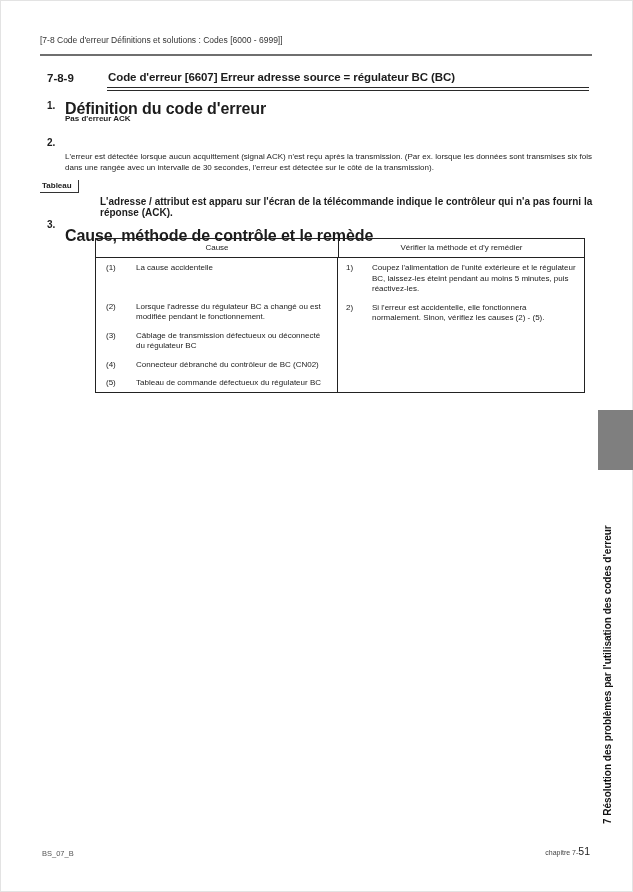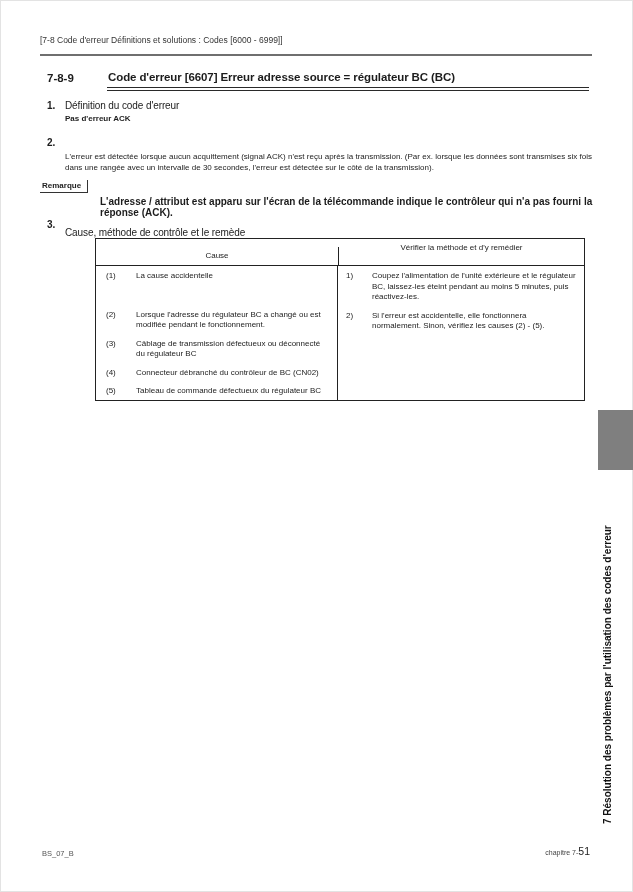--- a/index.html
+++ b/index.html
@@ -10,30 +10,30 @@
   }
   
   .breadcrumb{position:absolute;left:40px;top:35px;font-size:8.5px;color:#333;}
   .header-rule{position:absolute;left:40px;top:54px;width:552px;height:2px;background:#6f6f6f;}
   
   .title-num{position:absolute;left:47px;top:72px;font-size:11.5px;font-weight:bold;}
   .title-text{position:absolute;left:108px;top:71px;font-size:11.5px;font-weight:bold;letter-spacing:-0.1px;}
   .title-underline{position:absolute;left:107px;top:87px;width:482px;height:2px;border-top:1.5px solid #2a2a2a;border-bottom:1px solid #2a2a2a;}
   
   .sec-num{position:absolute;font-size:10px;font-weight:bold;}
-  .sec-head{position:absolute;font-size:10px;font-weight:normal;letter-spacing:-0.1px;}
+  .sec-head{position:absolute;font-size:16px;font-weight:bold;letter-spacing:-0.1px;}
   .sec1-body{position:absolute;left:65px;top:114px;font-size:8px;font-weight:bold;}
   .para{position:absolute;left:65px;top:152px;width:527px;font-size:8px;line-height:10.5px;text-align:justify;color:#222;}
   .note-tab{position:absolute;left:40px;top:180px;font-size:8px;font-weight:bold;padding:1px 6px 2px 2px;border-bottom:1.5px solid #333;border-right:1.5px solid #333;color:#222;}
   .note-text{position:absolute;left:100px;top:197px;width:500px;font-size:10px;font-weight:bold;line-height:10.5px;}
   
   .err-table{position:absolute;left:95px;top:238px;width:488px;border:1px solid #222;font-size:8px;line-height:10.5px;}
   .t-head{display:flex;border-bottom:1px solid #222;}
   .t-head .th{height:18px;display:flex;align-items:center;justify-content:center;font-size:8px;color:#222;}
-  .th.c1{width:242px;border-right:1px solid #222;margin-top:8px;}
+  .th.c1{width:242px;border-right:1px solid #222;}
   .th.c2{flex:1;}
   .t-body{display:flex;height:134px;}
   .td{box-sizing:border-box;}
   .td.c1{width:242px;border-right:1px solid #222;padding:5px 8px 0 10px;}
   .td.c2{flex:1;padding:5px 8px 0 8px;}
   .item{display:flex;margin-bottom:8px;}
   .item .n{flex:0 0 30px;}
   .td.c2 .item .n{flex:0 0 26px;}
   .item .t{flex:1;}
   .item.gap-large{margin-bottom:28px;}
@@ -61,21 +61,21 @@
   <div class="title-num">7-8-9</div>
   <div class="title-text">Code d'erreur [6607] Erreur adresse source = régulateur BC (BC)</div>
   <div class="title-underline"></div>
 
   <div class="sec-num" style="left:47px;top:100px;">1.</div>
   <div class="sec-head" style="left:65px;top:100px;">Définition du code d'erreur</div>
   <div class="sec1-body">Pas d'erreur ACK</div>
 
   <div class="sec-num" style="left:47px;top:137px;">2.</div>
   <div class="para">L'erreur est détectée lorsque aucun acquittement (signal ACK) n'est reçu après la transmission. (Par ex. lorsque les données sont transmises six fois dans une rangée avec un intervalle de 30 secondes, l'erreur est détectée sur le côté de la transmission).</div>
-  <div class="note-tab">Remarque</div>
+  <div class="note-tab">Tableau</div>
   <div class="note-text">L'adresse / attribut est apparu sur l'écran de la télécommande indique le contrôleur qui n'a pas fourni la réponse (ACK).</div>
 
   <div class="sec-num" style="left:47px;top:219px;">3.</div>
   <div class="sec-head" style="left:65px;top:227px;">Cause, méthode de contrôle et le remède</div>
 
   <div class="err-table">
     <div class="t-head">
       <div class="th c1">Cause</div>
       <div class="th c2">Vérifier la méthode et d'y remédier</div>
     </div>

